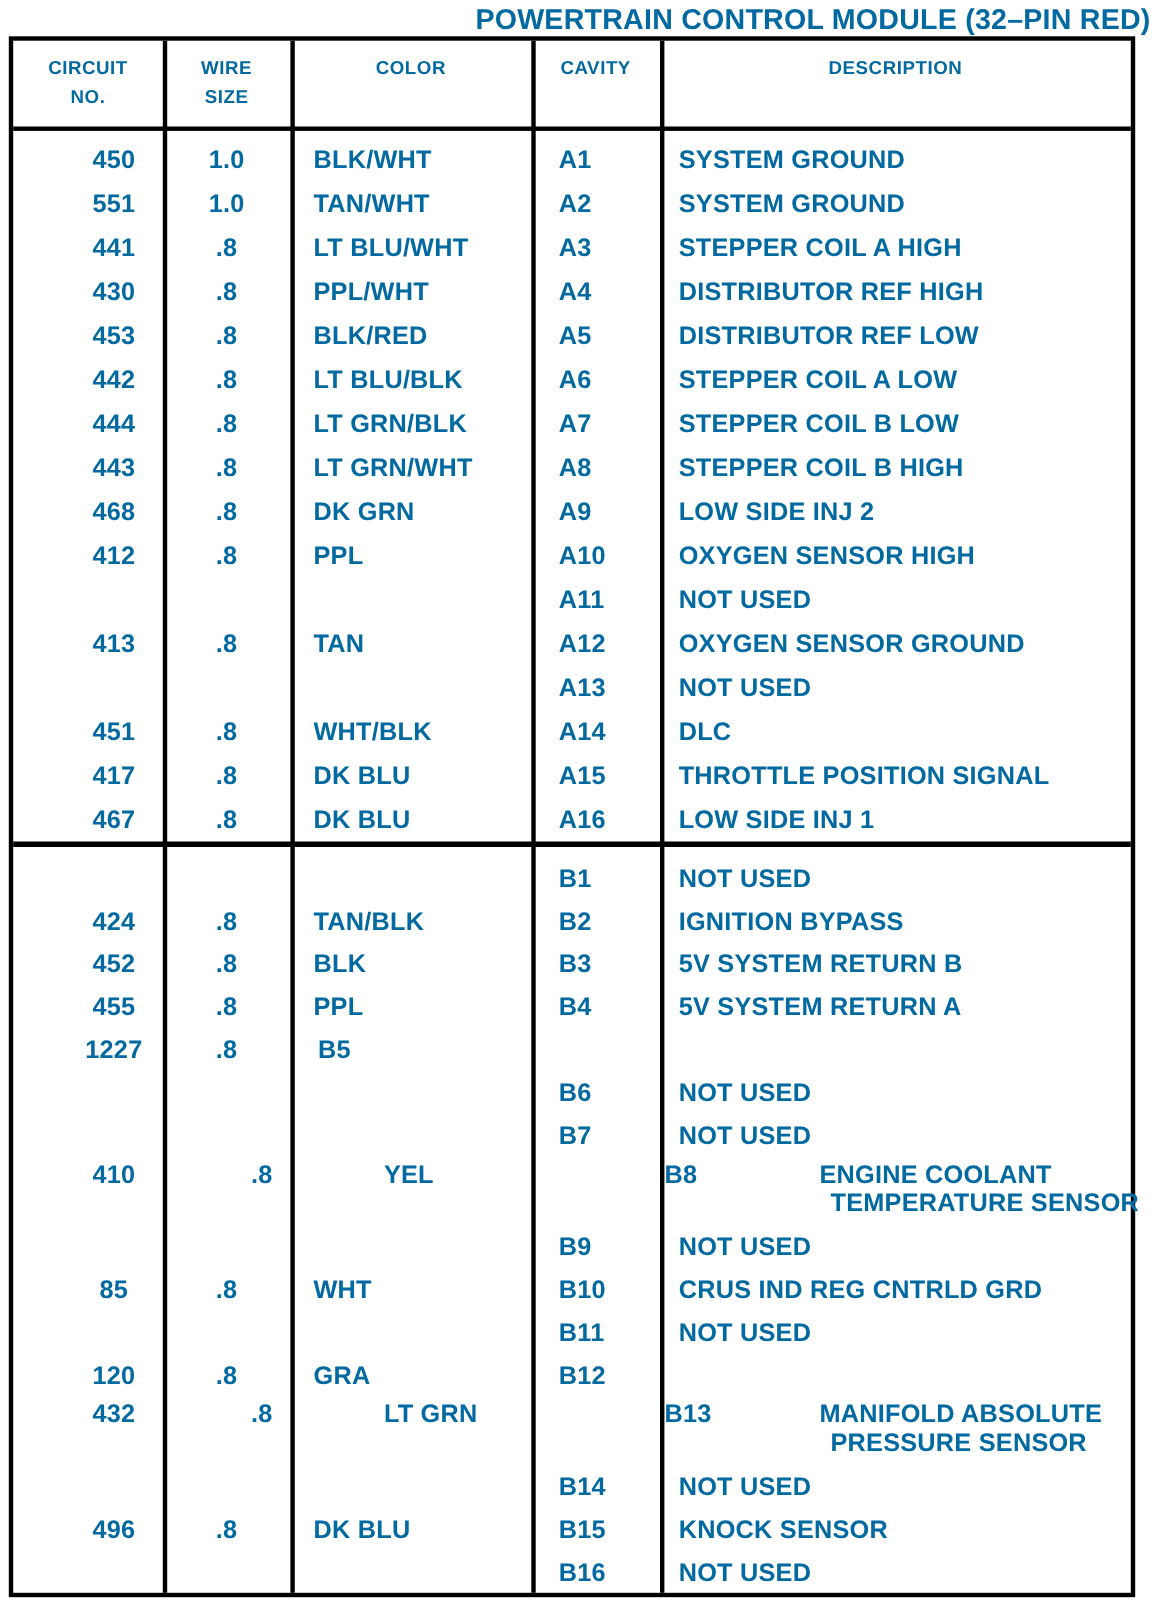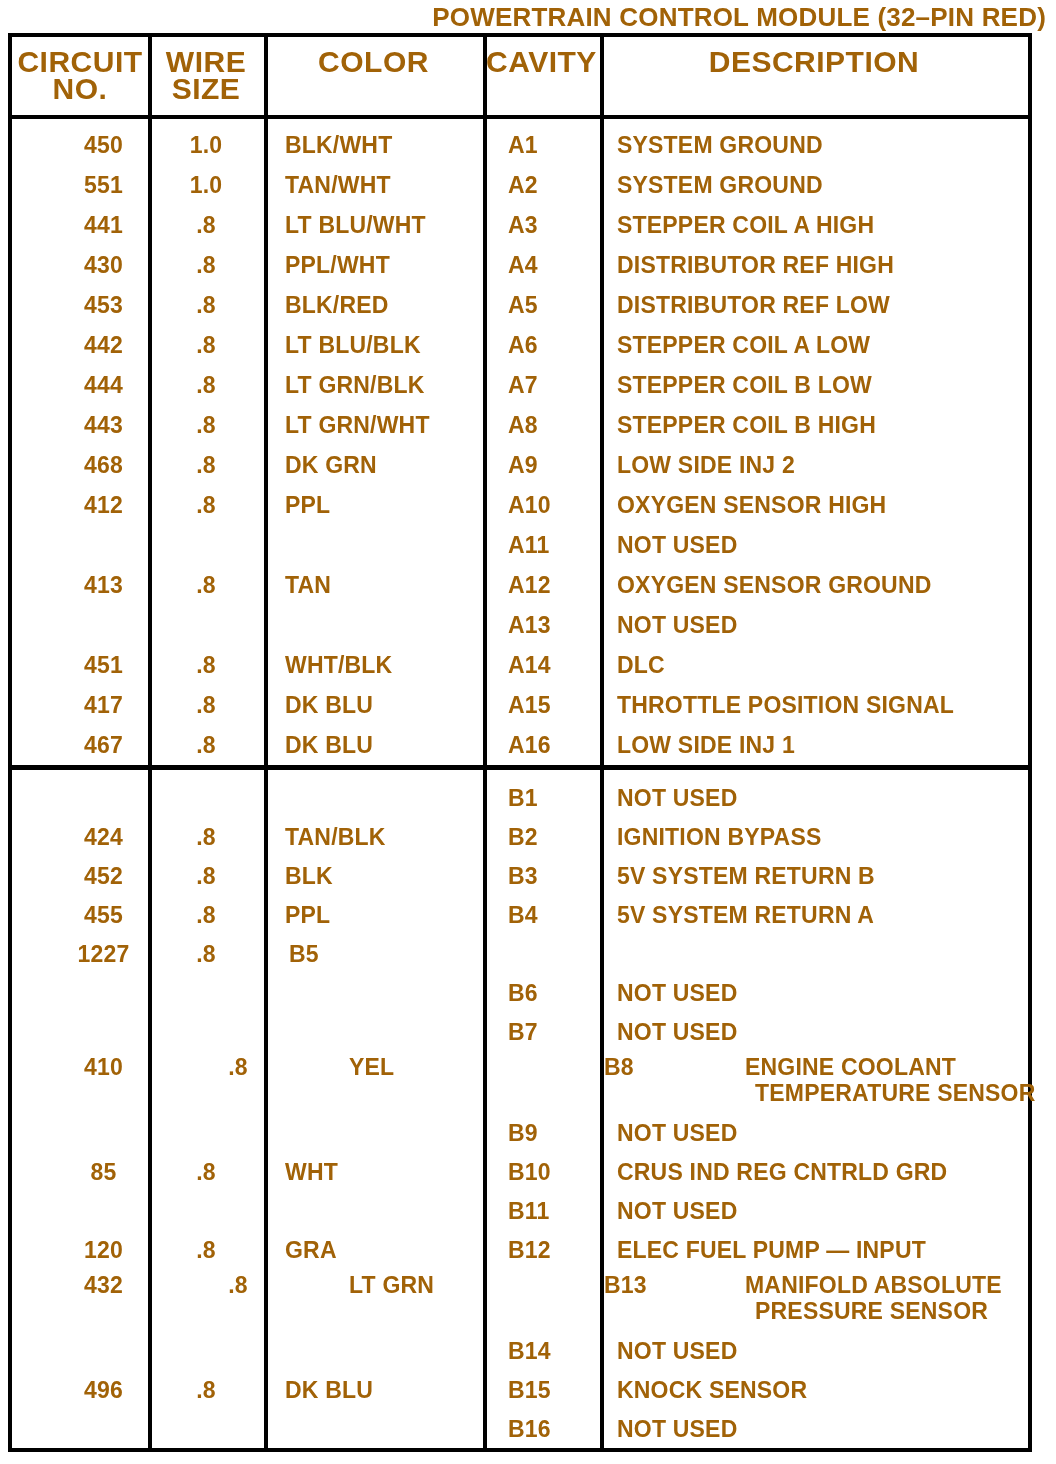--- a/index.html
+++ b/index.html
@@ -7,21 +7,21 @@
     padding: 0;
     background: #ffffff;
   }
   .page {
     position: relative;
     width: 1056px;
     height: 1464px;
     background: #ffffff;
     font-family: "Liberation Sans", sans-serif;
     font-weight: 700;
-    color: #a16207;
+    color: #0369a1;
     overflow: hidden;
   }
   .title {
     position: absolute;
     top: 2px;
     right: 10px;
     font-size: 26px;
     letter-spacing: 0.2px;
     white-space: nowrap;
   }
@@ -54,21 +54,21 @@
   .thead {
     border-bottom: 4px solid #000000;
   }
   .th {
     height: 78px;
     display: flex;
     flex-direction: column;
     align-items: center;
     padding-top: 11px;
     box-sizing: border-box;
-    font-size: 30px;
+    font-size: 17px;
     line-height: 27px;
     letter-spacing: 0.5px;
   }
   .section { position: relative; }
   .section-a { padding-top: 6px; padding-bottom: 0; }
   .section-b { border-top: 5px solid #000000; padding-top: 8px; }
 
   .row { height: 40px; }
   .section-b .row { height: 39px; }
   .row.double { height: 62px !important; gap: 32px; }
@@ -368,23 +368,20 @@
     <div class="td col-cavity">B11</div>
     <div class="td col-desc">
               <div class="desc-line">NOT USED</div>
             </div>
   </div>
           <div class="row gridrow">
     <div class="td col-circuit">120</div>
     <div class="td col-size">.8</div>
     <div class="td col-color">GRA</div>
     <div class="td col-cavity">B12</div>
-    <div class="td col-desc">
-              <div class="desc-line">ELEC FUEL PUMP — INPUT</div>
-            </div>
   </div>
           <div class="row gridrow double">
     <div class="td col-circuit">432</div>
     <div class="td col-size">.8</div>
     <div class="td col-color">LT GRN</div>
     <div class="td col-cavity">B13</div>
     <div class="td col-desc">
               <div class="desc-line">MANIFOLD ABSOLUTE</div>
               <div class="desc-line indent">PRESSURE SENSOR</div>
             </div>

